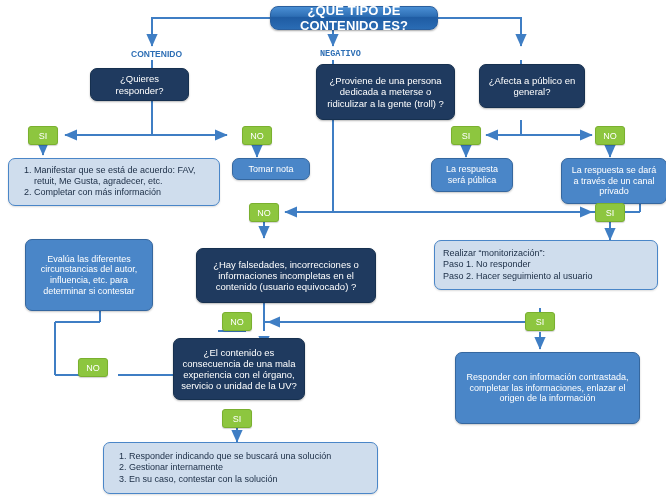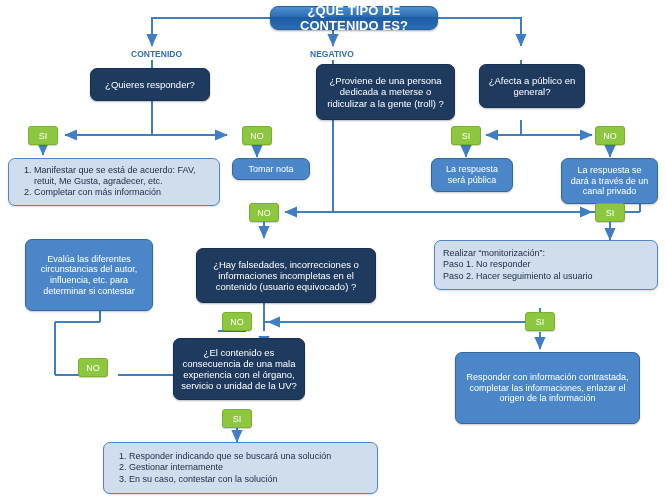--- a/index.html
+++ b/index.html
@@ -166,25 +166,25 @@
     </g>
   </svg>
 
   <div class="node title-node" style="left:270px; top:6px; width:168px; height:24px;">
     <span>¿QUÉ TIPO DE CONTENIDO ES?</span>
   </div>
 
   <div class="branch-label" style="left:131px; top:49px;">
     <span>CONTENIDO</span>
   </div>
-  <div class="branch-label" style="left:310px; top:49px;">
+  <div class="branch-label" style="left:320px; top:49px;font-family:Liberation Mono, monospace;">
     <span>NEGATIVO</span>
   </div>
 
-  <div class="node dark-node" style="left:90px; top:68px; width:120px; height:33px;">
+  <div class="node dark-node" style="left:90px; top:68px; width:99px; height:33px;">
     <span>¿Quieres responder?</span>
   </div>
 
   <div class="node dark-node" style="left:276px; top:64px; width:139px; height:56px;margin-left:40px;">
     <span>¿Proviene de una persona dedicada a meterse o ridiculizar a la gente (troll) ?</span>
   </div>
 
   <div class="node dark-node" style="left:479px; top:64px; width:106px; height:44px;">
     <span>¿Afecta a público en general?</span>
   </div>
@@ -198,21 +198,21 @@
   </div>
 
   <div class="node blue-node" style="left:232px; top:158px; width:78px; height:22px;">
     <span>Tomar nota</span>
   </div>
 
   <div class="node blue-node" style="left:431px; top:158px; width:82px; height:34px;">
     <span>La respuesta será pública</span>
   </div>
 
-  <div class="node blue-node" style="left:561px; top:158px; width:97px; height:46px;">
+  <div class="node blue-node" style="left:561px; top:158px; width:106px; height:46px;">
     <span>La respuesta se dará a través de un canal privado</span>
   </div>
 
   <div class="node blue-node" style="left:25px; top:239px; width:128px; height:72px;">
     <span>Evalúa las diferentes circunstancias del autor, influencia, etc. para determinar si contestar</span>
   </div>
 
   <div class="node blue-node" style="left:455px; top:352px; width:185px; height:72px;">
     <span>Responder con información contrastada, completar las informaciones, enlazar el origen de la información</span>
   </div>

